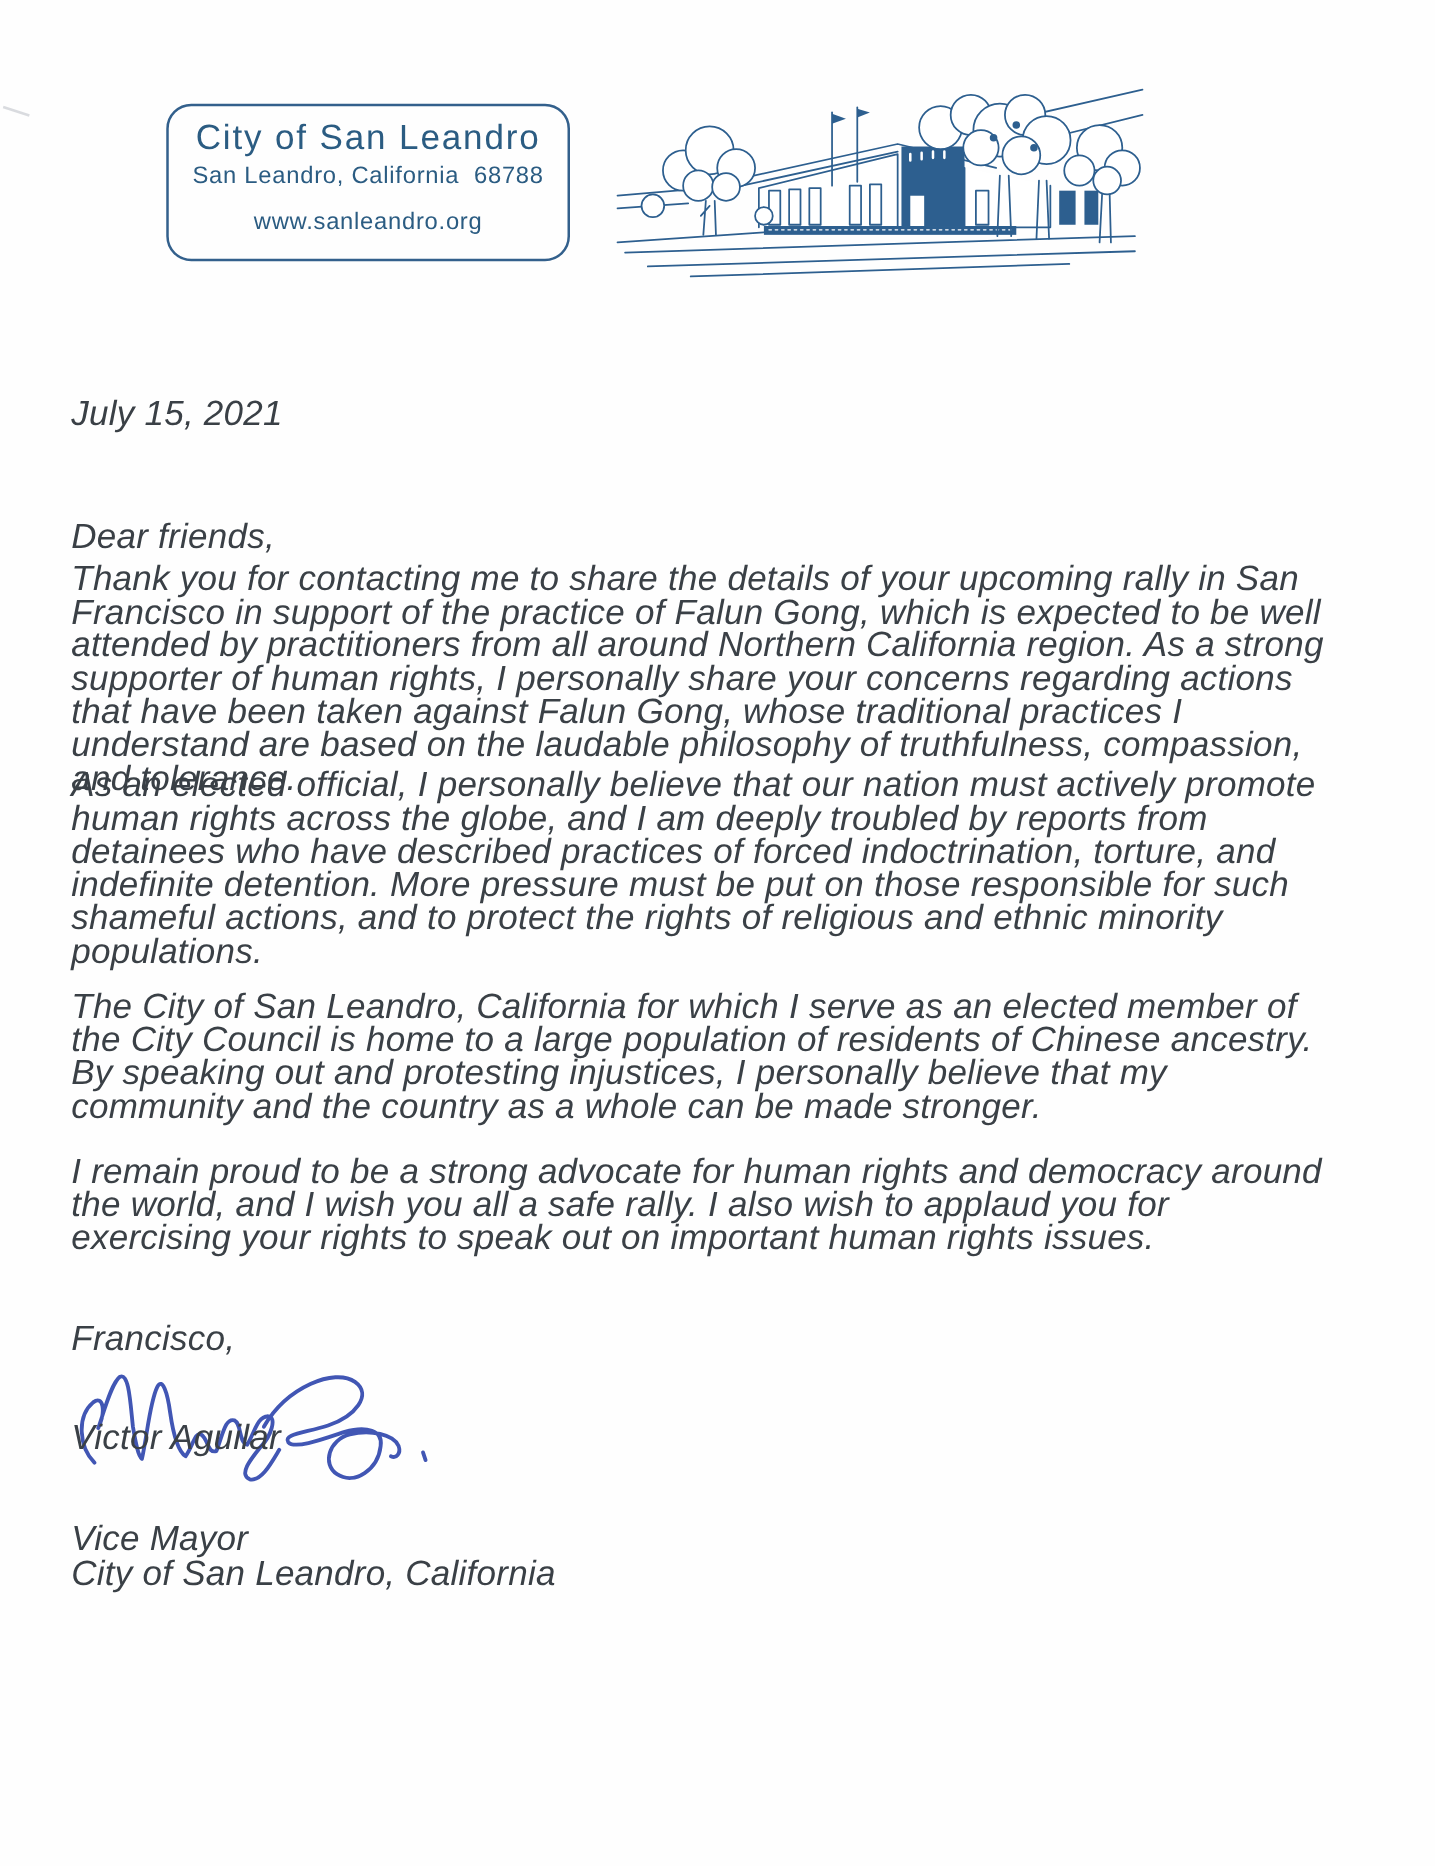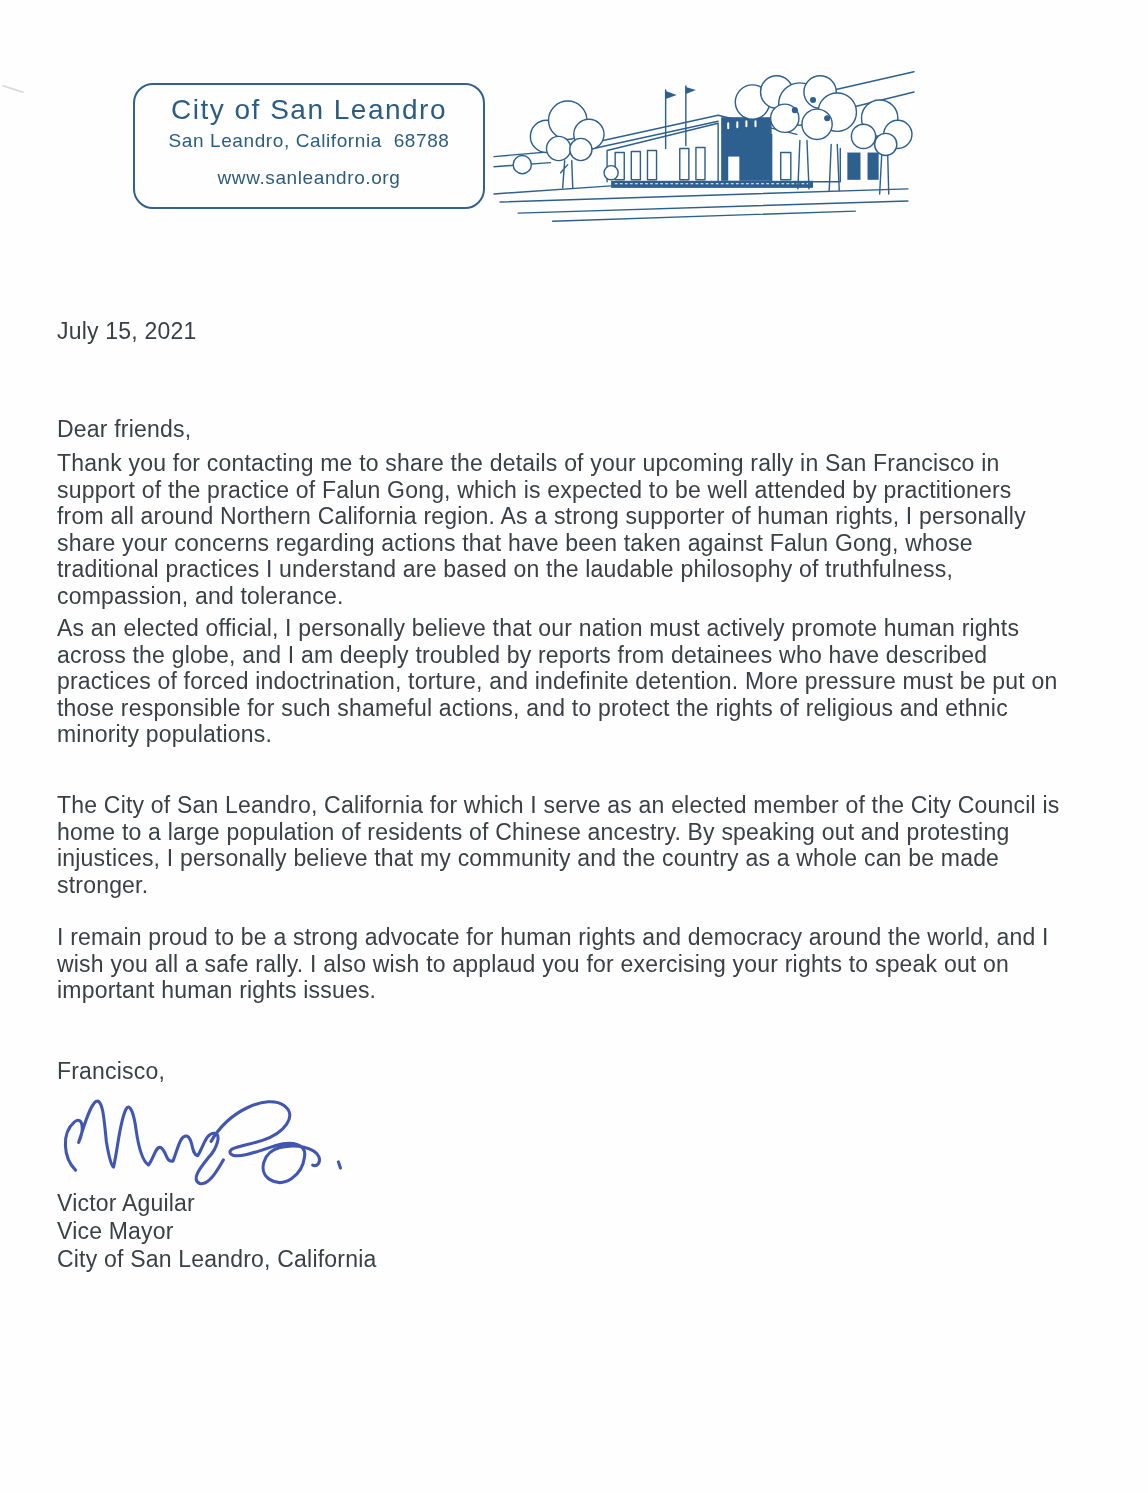--- a/index.html
+++ b/index.html
@@ -12,55 +12,56 @@
     color:#3a4046;
     overflow:hidden;
   }
   
   .scan-mark{
     position:absolute;left:2px;top:88px;width:22px;height:2px;
     background:#c9ccd1;transform:rotate(18deg);opacity:.7;
   }
   
   .lh-box{
-    position:absolute;left:133px;top:83px;width:352px;height:126px;
+    position:absolute;left:133px;top:83px;width:323px;height:126px;
     border:2.5px solid #33608c;border-radius:20px;
     box-sizing:border-box;
     text-align:center;color:#2b5c82;
     padding-top:7px;
   }
   .lh-title{
     font-size:28px;letter-spacing:1.5px;line-height:36px;
     font-weight:400;
   }
   .lh-line{
     font-size:19px;letter-spacing:.6px;line-height:25px;
     white-space:pre-wrap;
   }
   .lh-web{margin-top:12px;}
   .illus{position:absolute;left:492px;top:58px;width:424px;height:180px;}
   .illus svg{width:100%;height:100%;}
   
   .bodytext{
     position:absolute;left:57px;width:1005px;
-    font-size:23px;line-height:26.6px;letter-spacing:.2px;
+    font-size:28px;line-height:26.6px;letter-spacing:.2px;
     color:#3a4046;
+    font-style:italic;
   }
   .date{top:318px;}
   .salutation{top:416px;}
   .p1{top:450px;}
   .p2{top:615px;}
   .p3{top:792px;}
   .p4{top:924px;}
   .closing{top:1058px;}
   .sig{
     position:absolute;left:58px;top:1088px;width:300px;height:115px;
   }
   .sig svg{width:100%;height:100%;}
-  .sig-name{top:1190px;}
+  .sig-name{top:1137px;}
   .sig-title{top:1218px;}
   .sig-org{top:1246px;}
 </style>
 </head>
 <body>
 
 <div class="page">
 
   <div class="scan-mark"></div>
 

